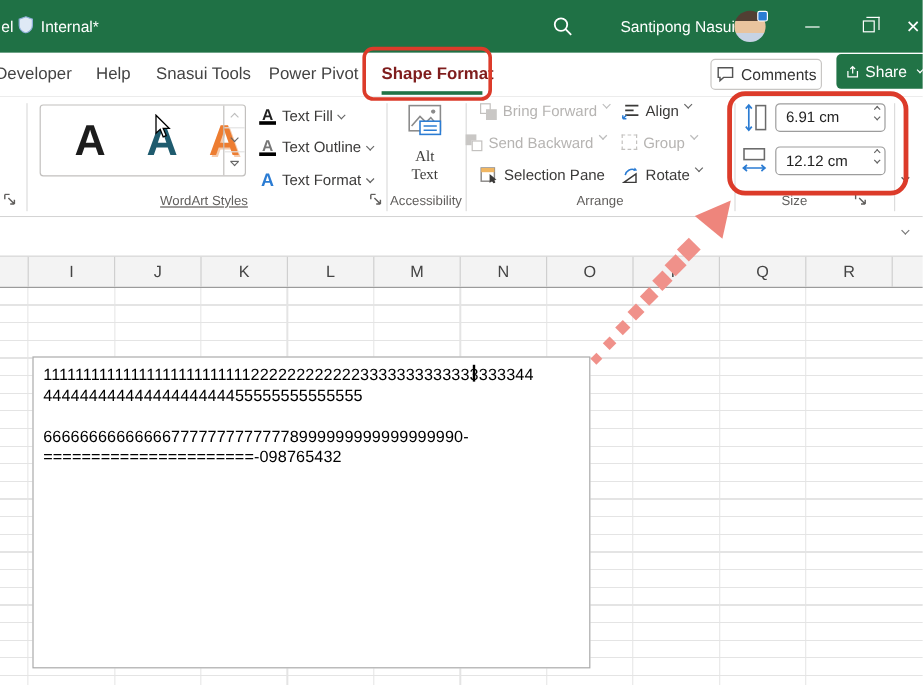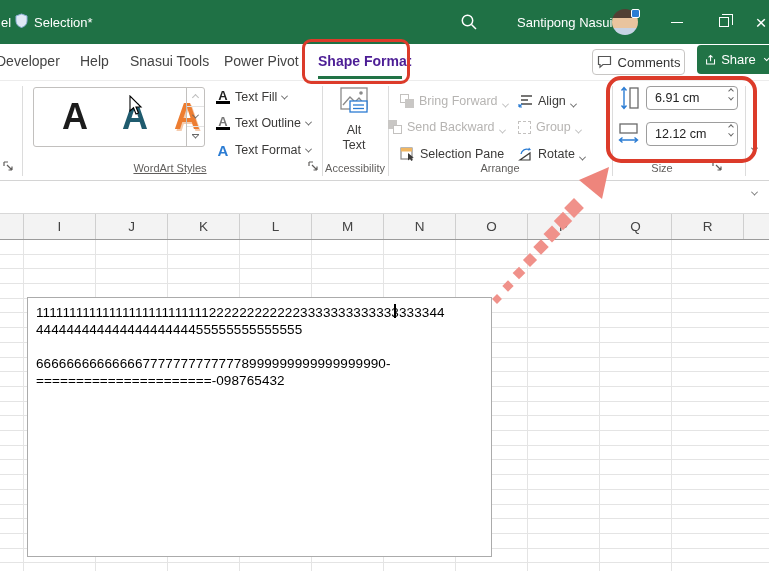--- a/index.html
+++ b/index.html
@@ -20,21 +20,21 @@
   .win-btn { position:absolute; top:0; width:34px; height:44px; display:flex; align-items:center; justify-content:center; color:#fff; }
   .btn-min { left:660px; } .btn-max { left:707px; } .btn-close { left:744px; }
   .min-glyph { width:12px; height:0; border-top:1.5px solid #fff; }
   .restore-glyph { position:relative; width:10px; height:10px; border:1.2px solid #fff; background:transparent; }
   .restore-glyph:before { content:""; position:absolute; left:2px; top:-4px; width:10px; height:10px; border:1.2px solid #fff; border-left:none; border-bottom:none; }
   .close-glyph { font-size:19px; line-height:19px; font-weight:400; }
 
   
   .menubar { position:absolute; left:0; top:44px; width:769px; height:37px; background:#fff; border-bottom:1px solid #ececec; }
   .tab { position:absolute; top:9px; font-size:14px; color:#444; white-space:nowrap; }
-  .tab.active { color:#4c1d95; font-weight:bold; }
+  .tab.active { color:#7f1d1d; font-weight:bold; }
   .tab-underline { position:absolute; left:318px; top:32px; width:84px; height:3px; background:#217346; }
   .comments-btn { position:absolute; left:592px; top:5px; width:93px; height:26px; border:1px solid #c8c6c4; border-radius:4px;
                   background:#fff; display:flex; align-items:center; justify-content:center; gap:6px; font-size:13px; color:#333; }
   .share-btn { position:absolute; left:697px; top:1px; width:72px; height:29px; background:#217346; border-radius:4px 0 0 4px;
                color:#fff; display:flex; align-items:center; padding-left:8px; gap:5px; font-size:13px; }
 
   
   .ribbon { position:absolute; left:0; top:81px; width:769px; height:100px; background:#fff; border-bottom:1px solid #d4d4d4; }
   .vsep { position:absolute; top:5px; height:90px; width:1px; background:#dcdcdc; }
   .grp-label { position:absolute; top:81px; font-size:11px; color:#605e5c; text-align:center; }
@@ -51,23 +51,23 @@
   .cursor-arrow { position:absolute; left:129px; top:14px; }
 
   .txt-row { position:absolute; left:216px; width:100px; height:22px; display:flex; align-items:center; gap:5px; font-size:12.5px; color:#3b3a39; }
   .mini-a { font-size:13px; font-weight:bold; line-height:11px; width:14px; text-align:center; }
   .bar-under { border-bottom:3px solid #000; }
   .chev { display:inline-block; width:5px; height:5px; border-right:1.4px solid #666; border-bottom:1.4px solid #666; transform:rotate(45deg) translate(-1px,-1px); }
   .chev.up { transform:rotate(-135deg); }
   .chev.lite { border-color:#bdbdbd; }
 
   .alttext-btn { position:absolute; left:328px; top:5px; width:52px; height:72px; text-align:center; font-size:12.5px; color:#3b3a39; }
-  .alttext-btn .lbl { line-height:15px; }
-
-  .arr-item { position:absolute; height:22px; display:flex; align-items:flex-end; gap:5px; font-size:12.5px; white-space:nowrap; }
+  .alttext-btn .lbl { line-height:15px;font-family:Liberation Serif, serif; }
+
+  .arr-item { position:absolute; height:22px; display:flex; align-items:flex-start; gap:5px; font-size:12.5px; white-space:nowrap; }
   .arr-item.disabled { color:#b6b4b2; }
   .arr-item.enabled { color:#3b3a39; }
   .sq-ico { position:relative; width:14px; height:14px; }
   .sq-back { position:absolute; left:0; top:0; width:9px; height:9px; border:1.2px solid #c3c1bf; }
   .sq-front { position:absolute; right:0; bottom:0; width:9px; height:9px; background:#c9c7c5; }
   .sq-front2 { position:absolute; right:0; bottom:0; width:9px; height:9px; border:1.2px solid #c3c1bf; background:#fff; }
   .sq-back2 { position:absolute; left:0; top:0; width:9px; height:9px; background:#c9c7c5; }
   .group-ico { width:13px; height:13px; border:1.2px dashed #c3c1bf; }
 
   .size-row { position:absolute; display:flex; align-items:center; gap:7px; }
@@ -107,21 +107,21 @@
   .ann-arrow { position:absolute; left:470px; top:150px; z-index:55; }
 </style>
 </head>
 <body>
 
 <div class="titlebar">
   <span class="winlabel">el</span>
   <svg class="shield" width="13" height="15" viewBox="0 0 13 15">
     <path d="M6.5 1 L12 3 V8 C12 11.5 9.5 13.5 6.5 14.5 C3.5 13.5 1 11.5 1 8 V3 Z" fill="#dfe9f5" stroke="#8fb0d8" stroke-width="1"></path>
   </svg>
-  <span class="sens-label">Selection*</span>
+  <span class="sens-label">Internal*</span>
   <svg class="search-ico" width="18" height="18" viewBox="0 0 18 18">
     <circle cx="7.5" cy="7.5" r="5.2" fill="none" stroke="#fff" stroke-width="1.5"></circle>
     <line x1="11.5" y1="11.5" x2="16" y2="16" stroke="#fff" stroke-width="1.5"></line>
   </svg>
   <span class="user-name">Santipong Nasui</span>
   <div class="avatar"></div>
   <div class="avatar-badge"></div>
   <div class="win-btn btn-min">
       <div class="min-glyph"></div>
     </div>

